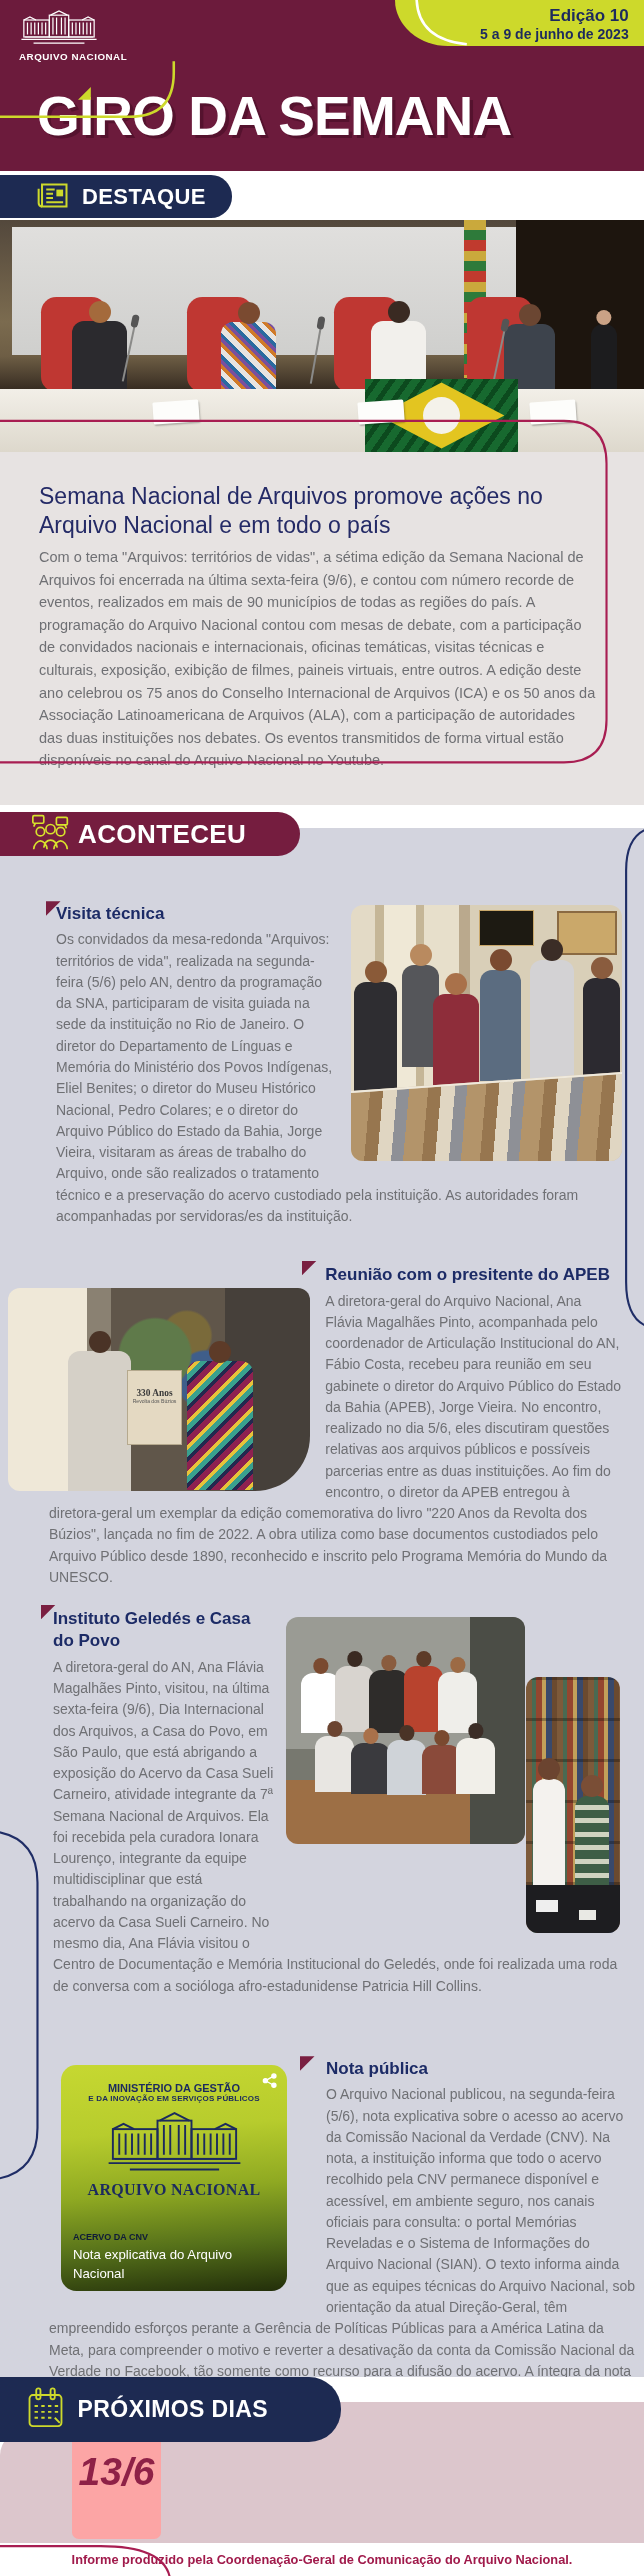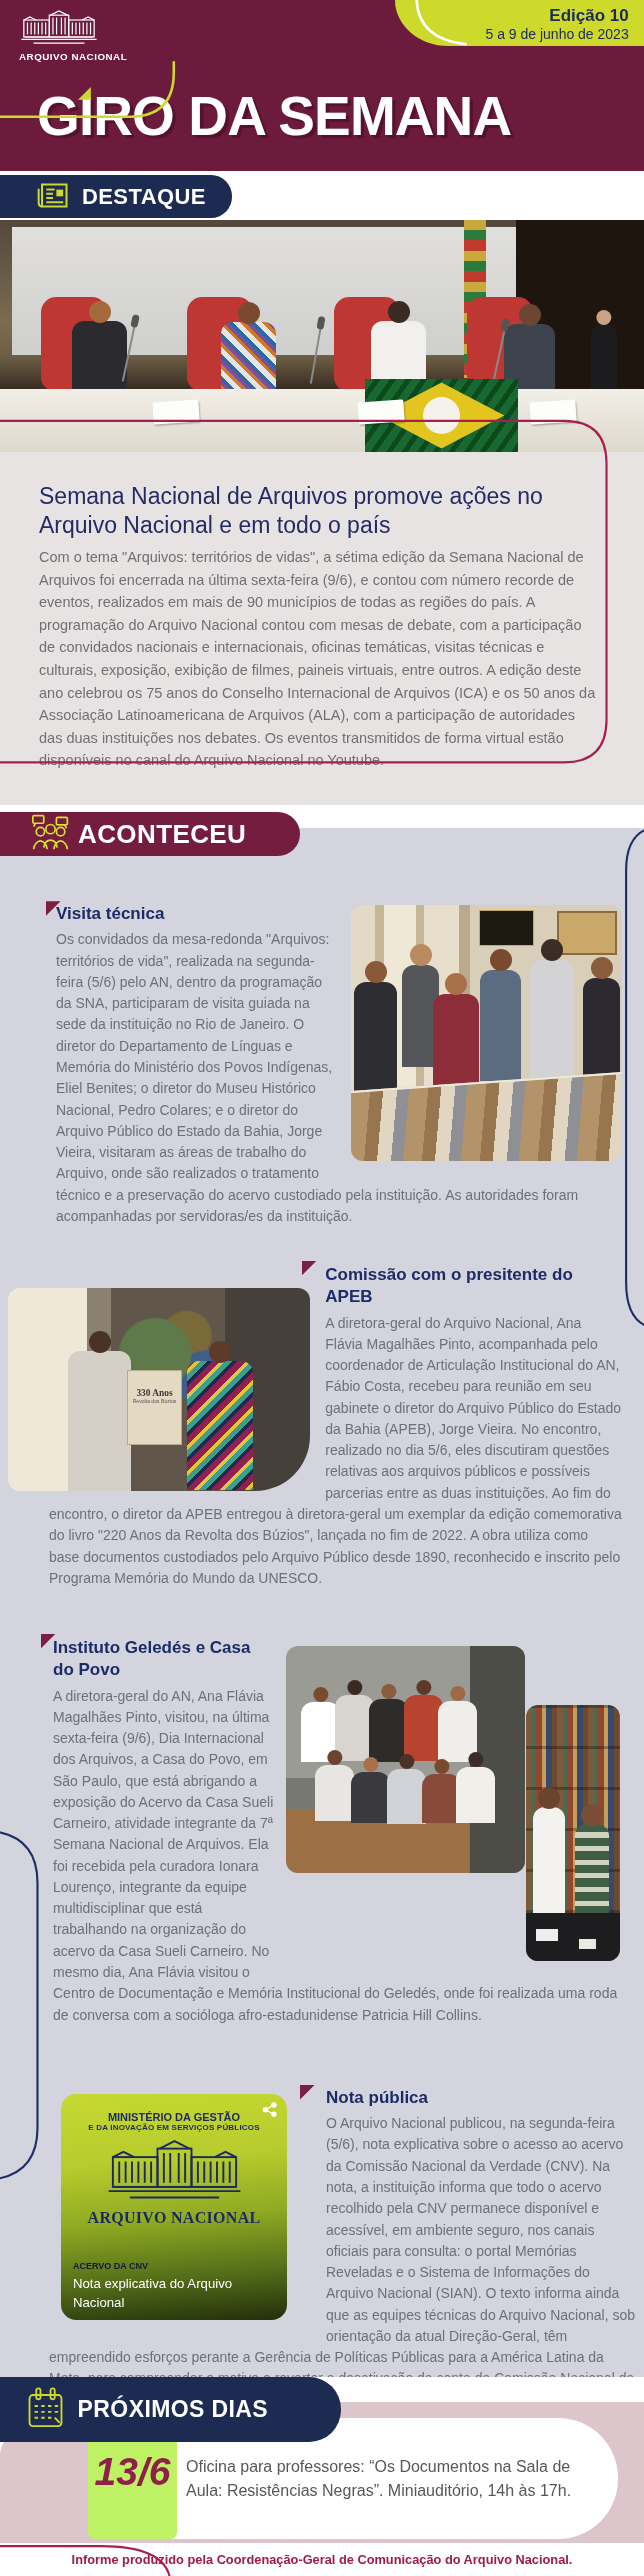--- a/index.html
+++ b/index.html
@@ -11,21 +11,21 @@
   .deco{position:absolute;inset:0;z-index:50;pointer-events:none;}
 
   
   .header{position:absolute;top:0;left:0;width:644px;height:171px;background:#6c1b3c;z-index:3;}
   .logo{position:absolute;left:19px;top:8.5px;color:#fff;}
   .logo svg{display:block;}
   .logo-label{font-size:9.8px;font-weight:800;letter-spacing:0.5px;margin-top:3.4px;color:#fff;}
   .badge{position:absolute;right:0;top:0;width:249px;height:46px;background:#cdd92b;
          border-bottom-left-radius:53px 46px;text-align:right;padding:6px 15.3px 0 0;z-index:2;}
   .badge-l1{font-size:17px;font-weight:800;color:#1d2a5e;line-height:1.15;}
-  .badge-l2{font-size:14px;font-weight:400;color:#1d2a5e;}
+  .badge-l2{font-size:14px;font-weight:700;color:#1d2a5e;}
   .main-title{position:absolute;left:37px;top:89px;font-size:55px;font-weight:800;letter-spacing:-0.9px;
               color:#fff;line-height:1;text-shadow:3.4px 3.4px 0 rgba(58,8,28,.45);white-space:nowrap;}
   .tittle{position:absolute;left:78px;top:87px;width:12.8px;height:12.8px;background:#cdd92b;
           clip-path:polygon(100% 0,100% 100%,0 100%);z-index:4;}
 
   
   .pill{position:absolute;left:0;display:flex;align-items:center;z-index:60;}
   .pill .plabel{color:#fff;font-weight:800;letter-spacing:0.4px;}
   .pill-dest{top:175px;width:232px;height:43px;background:#1d2a52;border-radius:0 21px 21px 0;}
   .pill-dest .picon{margin-left:36px;}
@@ -73,21 +73,21 @@
   .item h3{font-size:17px;font-weight:800;color:#1c2b66;margin:0 0 4.3px 0;line-height:1.3;}
   .item p{margin:0;font-size:14px;line-height:1.52;color:#6f7074;}
   .marker{position:absolute;width:14.5px;height:14.5px;background:#7a1f41;
     clip-path:polygon(0 0,100% 0,0 100%);}
   .item::after{content:"";display:block;clear:both;}
 
   .item1{padding:0 22px 0 56px;}
   .item1 .marker{left:46px;top:-1.7px;}
   .item2{margin-top:37px;padding:0 22px 0 49px;}
   .item2 .marker{left:302px;top:-3.4px;}
-  .item3{margin-top:48px;padding:0 22px 0 53px;}
+  .item3{margin-top:20px;padding:0 22px 0 53px;}
   .item3 .marker{left:41px;top:-3.4px;}
   .item4{margin-top:61px;padding:0 6.8px 0 49px;}
   .item4 .marker{left:300px;top:-1.7px;}
 
   .photo{overflow:hidden;position:relative;}
 
   .photo-visit{float:right;width:271px;height:256px;margin:1.7px 0 10.2px 15.3px;border-radius:12px;
     background:linear-gradient(90deg,#e3dac6 0 9%,#c5b697 9% 12%,#efe8d6 12% 24%,#c5b697 24% 27%,
       #e7dfcb 27% 40%,#baa98d 40% 44%,#d9cfb8 44% 100%);}
   .pv-frame{position:absolute;left:128px;top:5.1px;width:55px;height:36px;background:#1d1a12;
@@ -144,21 +144,21 @@
   .cnv-caption{position:absolute;left:12px;bottom:6.8px;width:166px;font-size:13.2px;line-height:1.42;
     font-weight:500;color:#fff;}
 
   
   .pink{position:absolute;top:2402px;left:0;width:644px;height:141px;background:#dcc6cc;
     border-top-left-radius:128px 53px;}
   .event{position:absolute;top:2418px;left:72px;width:547px;height:121px;}
   .event-pill{position:absolute;left:83px;top:0;width:463px;height:121px;background:#fff;
     border-radius:6.8px 60px 60px 6.8px;display:flex;align-items:center;padding:0 37px 0 31px;}
   .event-text{font-size:16px;line-height:1.5;color:#58585a;}
-  .date-card{position:absolute;left:16px;top:0;width:89px;height:121px;background:#bef264;
+  .date-card{position:absolute;left:0;top:0;width:89px;height:121px;background:#fca5a5;
     border-radius:6.8px;}
   .date-bar{position:absolute;top:0;left:0;width:100%;height:22px;background:#1d2a52;
     border-radius:6.8px 6.8px 0 0;}
   .date-pin{position:absolute;top:-12px;width:7.7px;height:25.6px;border-radius:4.3px;background:#fff;}
   .date-num{position:absolute;top:32px;width:100%;text-align:center;font-size:39px;font-weight:800;
     font-style:italic;color:#8e2147;}
 
   
   .footer{position:absolute;top:2543px;left:0;width:644px;height:33px;background:#fff;}
   .footer p{margin:0;text-align:center;line-height:33px;font-size:12.8px;font-weight:600;color:#a01a4b;}
@@ -273,21 +273,21 @@
       <span class="marker"></span>
       <div class="photo photo-meeting">
         <div class="pm-paint"></div>
         <div class="fig" style="--w:63px;--c:#d5d0c7;--s:#4a3326;left:60px;top:63px;height:140px"></div>
         <div class="fig" style="--w:66px;--c:repeating-linear-gradient(135deg,#8e2150 0 6px,#e8c23a 6px 9.4px,#39a08e 9.4px 14.5px,#23284f 14.5px 18px);--s:#5d3b28;left:179px;top:73px;height:129px"></div>
         <div class="pm-book">
           <div class="b1">330 Anos</div>
           <div class="b2">Revolta dos Búzios</div>
         </div>
       </div>
-      <h3>Comissão com o presitente do APEB</h3>
+      <h3>Reunião com o presitente do APEB</h3>
       <p>A diretora-geral do Arquivo Nacional, Ana Flávia Magalhães Pinto, acompanhada pelo coordenador de Articulação Institucional do AN, Fábio Costa, recebeu para reunião em seu gabinete o diretor do Arquivo Público do Estado da Bahia (APEB), Jorge Vieira. No encontro, realizado no dia 5/6, eles discutiram questões relativas aos arquivos públicos e possíveis parcerias entre as duas instituições. Ao fim do encontro, o diretor da APEB entregou à diretora-geral um exemplar da edição comemorativa do livro "220 Anos da Revolta dos Búzios", lançada no fim de 2022. A obra utiliza como base documentos custodiados pelo Arquivo Público desde 1890, reconhecido e inscrito pelo Programa Memória do Mundo da UNESCO.</p>
     </div>
 
     <div class="item item3">
       <span class="marker"></span>
       <div class="photo-wrap">
         <div class="photo photo-group">
           <div class="pg-dark"></div>
           <div class="fig sm" style="--c:#ffffff;--s:#7a4a30;left:15.3px;top:56px;height:60px"></div>
           <div class="fig sm" style="--c:#d8d4cf;--s:#3a2a22;left:49px;top:49px;height:66px"></div>
@@ -354,23 +354,20 @@
         <rect x="11" y="1" width="5" height="13" rx="2.5"></rect>
           <rect x="28" y="1" width="5" height="13" rx="2.5"></rect>
         <path d="M9 22h4 M17 22h4 M25 22h4 M33 22h4 M9 29h4 M17 29h4 M25 29h4 M33 29h4 M9 36h4 M17 36h4 M25 36h4"></path>
         <path d="M33 36l6 6"></path>
       </svg>
     </span>
     <span class="plabel">PRÓXIMOS DIAS</span>
   </div>
 
   <div class="event">
-    <div class="event-pill">
-      <div class="event-text">Oficina para professores: “Os Documentos na Sala de Aula: Resistências Negras”. Miniauditório, 14h às 17h.</div>
-    </div>
     <div class="date-card">
       <div class="date-bar"></div>
       <div class="date-pin" style="left:22px"></div>
       <div class="date-pin" style="left:53px"></div>
       <div class="date-num">13/6</div>
     </div>
   </div>
 
   <div class="footer">
     <p>Informe produzido pela Coordenação-Geral de Comunicação do Arquivo Nacional.</p>

